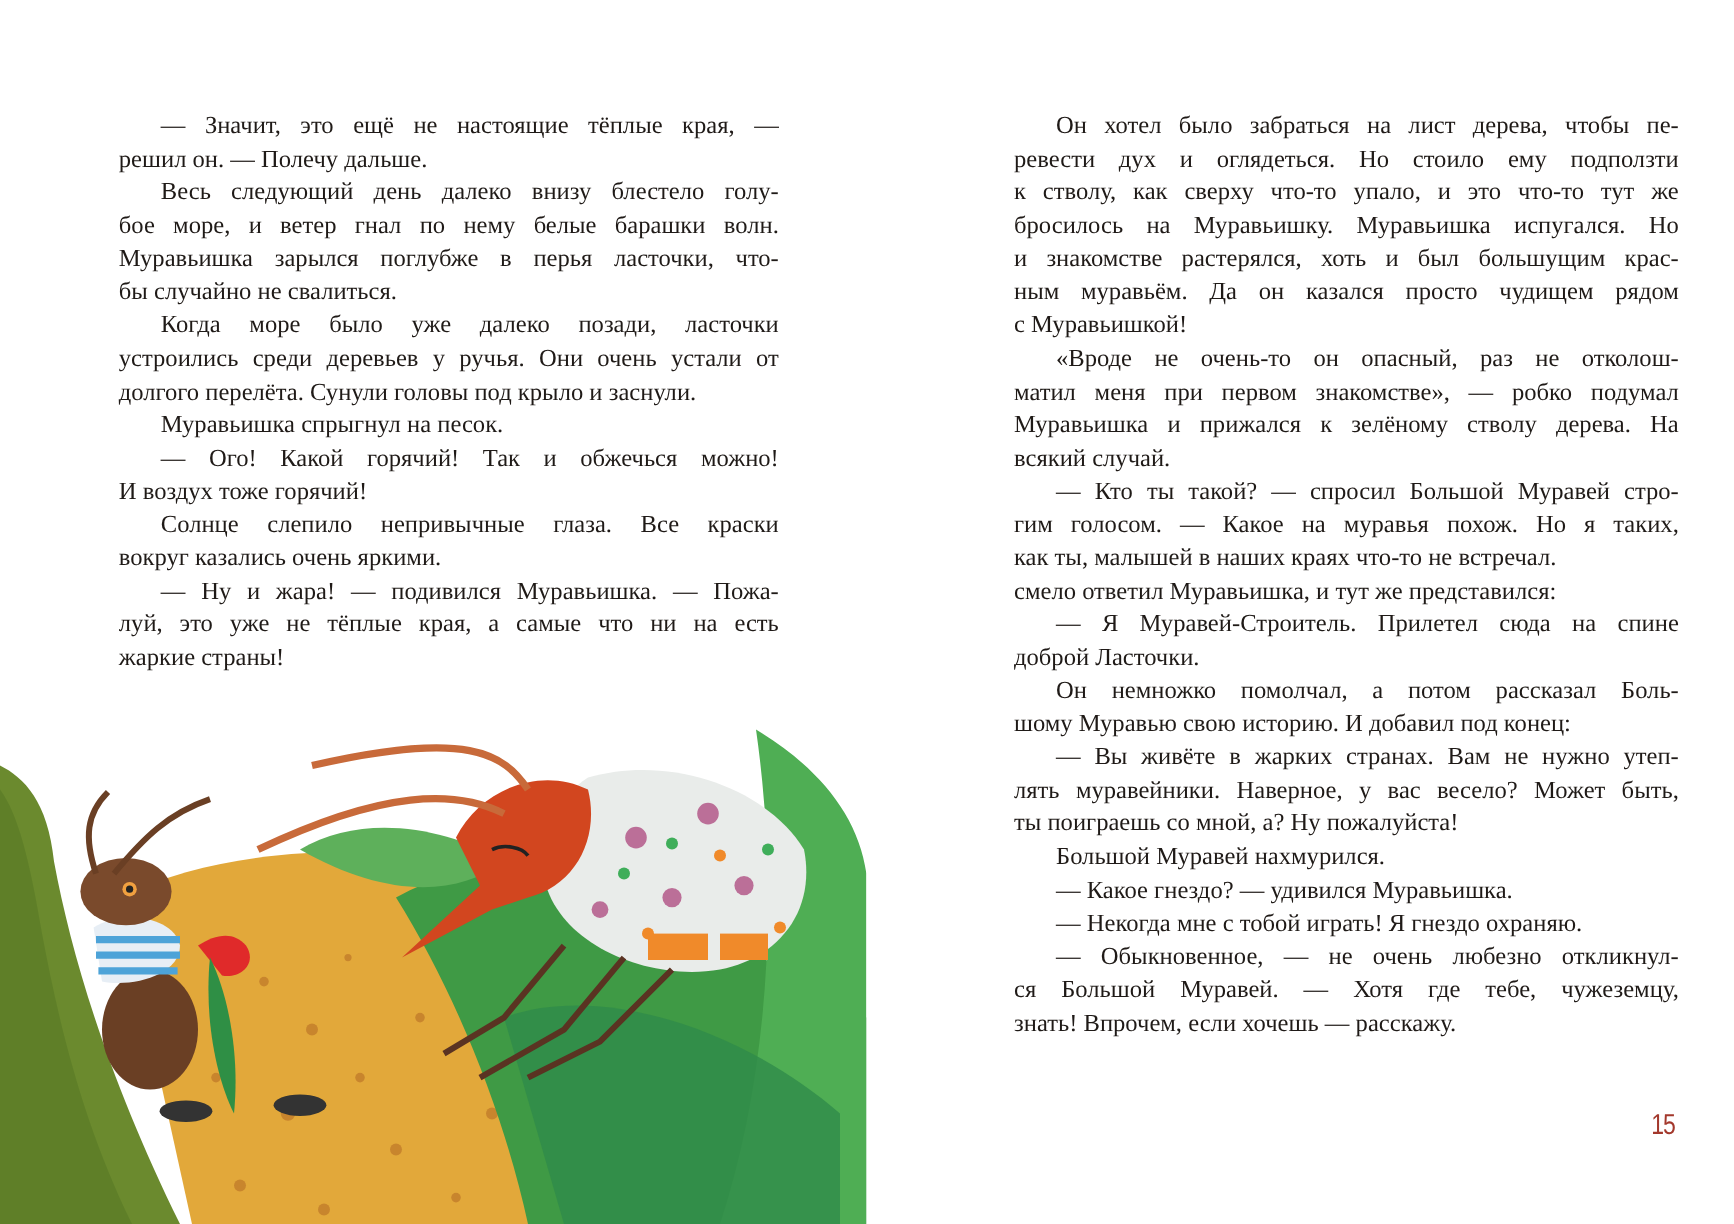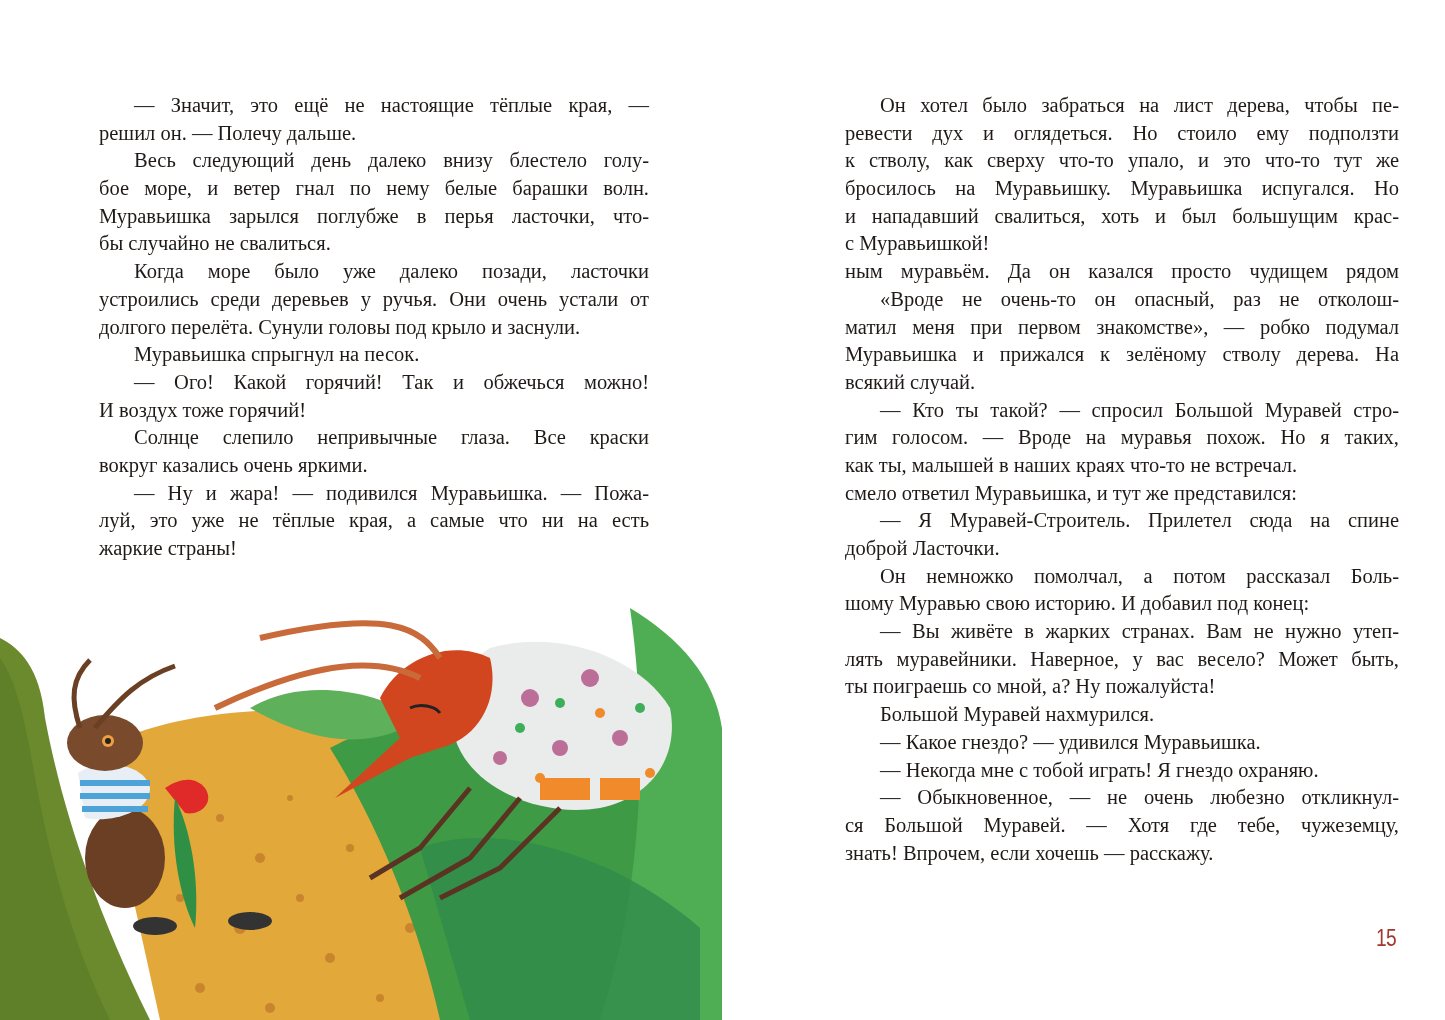--- a/index.html
+++ b/index.html
@@ -126,29 +126,29 @@
       <ellipse cx="250" cy="323" rx="22" ry="9" fill="#333"></ellipse>
   </svg>
 </div>
 
 <div class="page page-right">
   <div class="col col-right" id="right-col">
       <span class="line indent">Он хотел было забраться на лист дерева, чтобы пе-</span>
       <span class="line">ревести дух и оглядеться. Но стоило ему подползти</span>
       <span class="line">к стволу, как сверху что-то упало, и это что-то тут же</span>
       <span class="line">бросилось на Муравьишку. Муравьишка испугался. Но</span>
-      <span class="line">и нападавший свалиться, хоть и был большущим крас-</span>
+      <span class="line">и знакомстве растерялся, хоть и был большущим крас-</span>
+      <span class="line">ным муравьём. Да он казался просто чудищем рядом</span>
       <span class="line last">с Муравьишкой!</span>
-      <span class="line">ным муравьём. Да он казался просто чудищем рядом</span>
       <span class="line indent">«Вроде не очень-то он опасный, раз не отколош-</span>
       <span class="line">матил меня при первом знакомстве», — робко подумал</span>
       <span class="line">Муравьишка и прижался к зелёному стволу дерева. На</span>
       <span class="line last">всякий случай.</span>
       <span class="line indent">— Кто ты такой? — спросил Большой Муравей стро-</span>
-      <span class="line">гим голосом. — Вроде на муравья похож. Но я таких,</span>
+      <span class="line">гим голосом. — Какое на муравья похож. Но я таких,</span>
       <span class="line last">как ты, малышей в наших краях что-то не встречал.</span>
       <span class="line last">смело ответил Муравьишка, и тут же представился:</span>
       <span class="line indent">— Я Муравей-Строитель. Прилетел сюда на спине</span>
       <span class="line last">доброй Ласточки.</span>
       <span class="line indent">Он немножко помолчал, а потом рассказал Боль-</span>
       <span class="line last">шому Муравью свою историю. И добавил под конец:</span>
       <span class="line indent">— Вы живёте в жарких странах. Вам не нужно утеп-</span>
       <span class="line">лять муравейники. Наверное, у вас весело? Может быть,</span>
       <span class="line last">ты поиграешь со мной, а? Ну пожалуйста!</span>
       <span class="line indent last">Большой Муравей нахмурился.</span>

